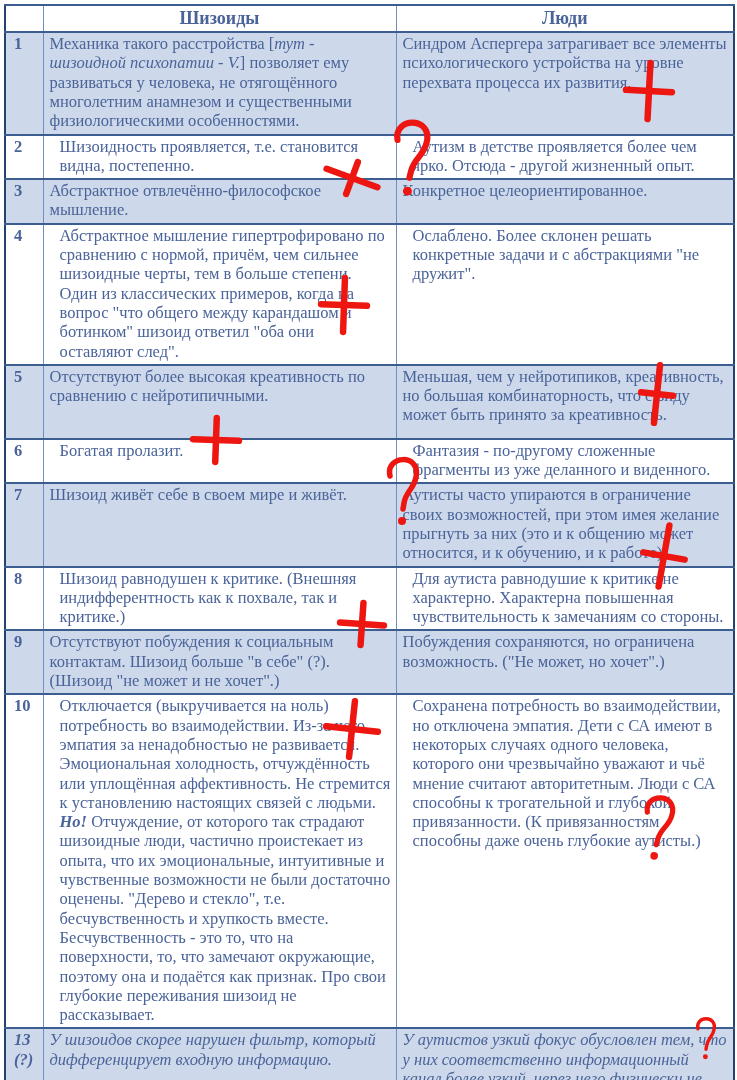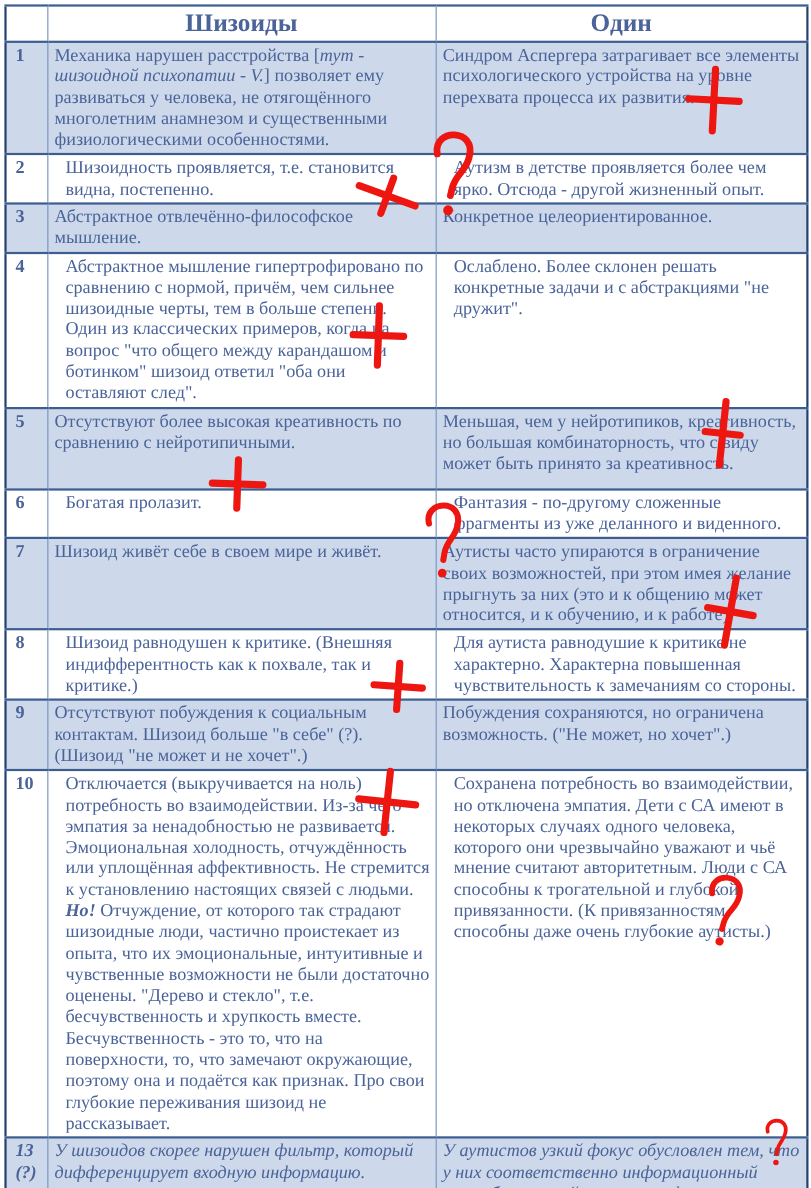--- a/index.html
+++ b/index.html
@@ -30,21 +30,21 @@
     vertical-align:top;
     color:var(--text);
     font-size:16.5px;
     line-height:1.17;
     padding:1px 5px 3px 6px;
     word-wrap:break-word;
   }
   .cmp th{
     background:var(--row-white);
     font-weight:bold;text-align:center;
-    font-size:23px;padding:2px 4px;
+    font-size:18px;padding:2px 4px;
   }
   .blue td{background:var(--row-blue);}
   .white td{background:var(--row-white);padding-left:16px;}
   td.num{font-weight:bold;padding-left:8px;}
   tr.it td{font-style:italic;}
   .i{font-style:italic;}
   .bi{font-weight:bold;font-style:italic;margin-top:12px;}
   .p2{margin-top:0;}
   svg.marks{
     position:absolute;left:0;top:0;width:737px;height:1080px;
@@ -60,26 +60,26 @@
     <colgroup>
       <col style="width:38px">
         <col style="width:353px">
         <col style="width:338px">
     </colgroup>
 
     <tbody>
         <tr style="height:24px">
       <th></th>
       <th>Шизоиды</th>
-      <th>Один</th>
+      <th>Люди</th>
     </tr>
 
     <tr class="blue" style="height:92px">
       <td class="num">1</td>
-      <td><span>Механика нарушен расстройства [</span><span class="i">тут - шизоидной психопатии - V.</span><span>] позволяет ему развиваться у человека, не отягощённого многолетним анамнезом и существенными физиологическими особенностями.</span></td>
+      <td><span>Механика такого расстройства [</span><span class="i">тут - шизоидной психопатии - V.</span><span>] позволяет ему развиваться у человека, не отягощённого многолетним анамнезом и существенными физиологическими особенностями.</span></td>
       <td><span>Синдром Аспергера затрагивает все элементы психологического устройства на уровне перехвата процесса их развития.</span></td>
     </tr>
 
     <tr class="white" style="height:34px">
       <td class="num">2</td>
       <td><span>Шизоидность проявляется, т.е. становится видна, постепенно.</span></td>
       <td><span>Аутизм в детстве проявляется более чем ярко. Отсюда - другой жизненный опыт.</span></td>
     </tr>
 
     <tr class="blue" style="height:40px">

